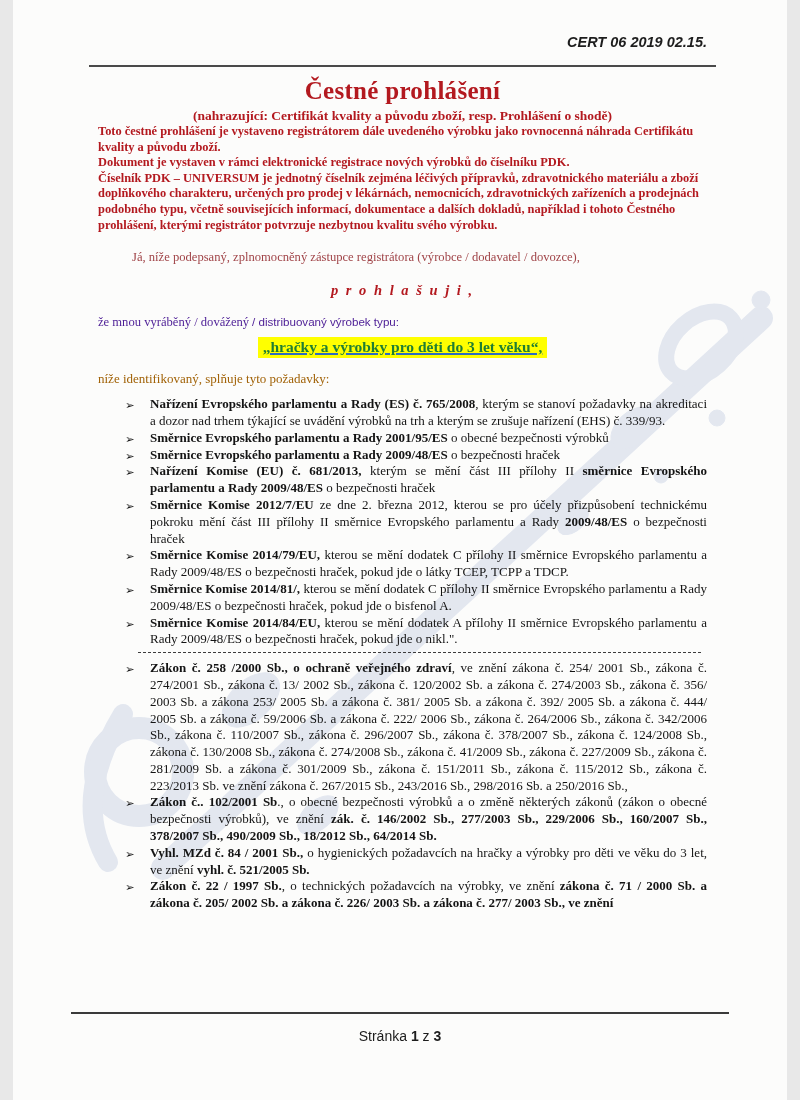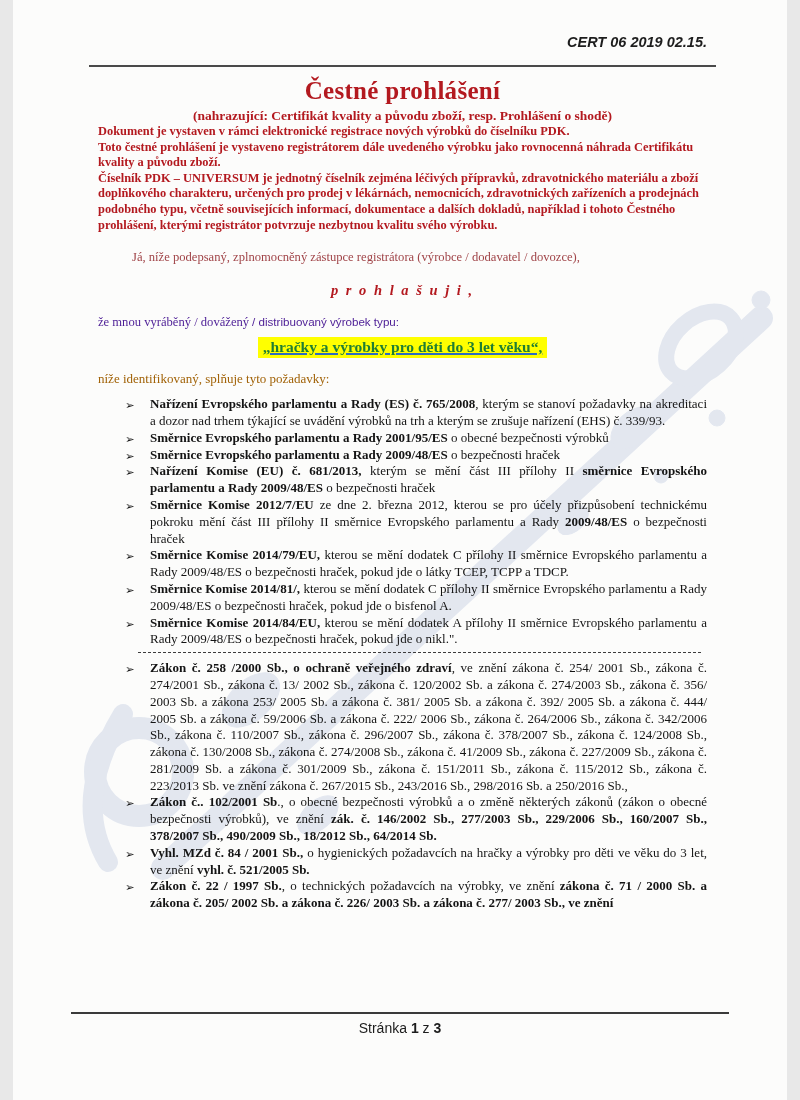--- a/index.html
+++ b/index.html
@@ -29,21 +29,21 @@
     padding:1px 5px 2px;text-decoration:underline;text-decoration-color:#2e6bc0;text-decoration-thickness:1.5px;
   }
   .req-intro{margin:13px 0 9px;font-size:13px;color:#a16207;}
   ul.req{list-style:none;margin:7px 0 0;padding:0 0 0 27px;}
   ul.req li{position:relative;padding-left:25px;font-size:13px;line-height:16.8px;text-align:justify;color:#141414;}
   ul.req .marker{position:absolute;left:0;top:1px;font-size:11.5px;font-family:"DejaVu Sans",sans-serif;color:#141414;}
   .seg-b{font-weight:bold;}
   .dashes{height:0;border-top:1.6px dashed #3c3c3c;margin:4px 6px 4px 40px;}
   .footer-rule{position:absolute;left:58px;right:58px;bottom:86px;border-top:2.5px solid #3a3a3a;z-index:1;}
   .footer{
-    position:absolute;left:0;right:0;bottom:64px;text-align:center;z-index:1;
+    position:absolute;left:0;right:0;bottom:56px;text-align:center;z-index:1;
     font-family:"Liberation Sans",sans-serif;font-size:14px;color:#1d1d1d;margin-top:24px;
   }
 </style>
 </head>
 <body>
 
 <div class="page">
 
   <svg class="watermark" width="800" height="1100" viewBox="0 0 800 1100" aria-hidden="true">
     <g fill="#d4dbe9" stroke="#d4dbe9" opacity="0.62">
@@ -64,22 +64,22 @@
   <div class="content">
 
     <div class="doc-code">CERT 06 2019 02.15.</div>
 
     <hr class="top-rule">
 
     <h1 class="title">Čestné prohlášení</h1>
     <div class="subtitle">(nahrazující: Certifikát kvality a původu zboží, resp. Prohlášení o shodě)</div>
 
     <div class="preamble">
+      <p>Toto čestné prohlášení je vystaveno registrátorem dále uvedeného výrobku jako rovnocenná náhrada Certifikátu kvality a původu zboží.</p>
       <p>Dokument je vystaven v rámci elektronické registrace nových výrobků do číselníku PDK.</p>
-      <p>Toto čestné prohlášení je vystaveno registrátorem dále uvedeného výrobku jako rovnocenná náhrada Certifikátu kvality a původu zboží.</p>
       <p>Číselník PDK – UNIVERSUM je jednotný číselník zejména léčivých přípravků, zdravotnického materiálu a zboží doplňkového charakteru, určených pro prodej v lékárnách, nemocnicích, zdravotnických zařízeních a prodejnách podobného typu, včetně souvisejících informací, dokumentace a dalších dokladů, například i tohoto Čestného prohlášení, kterými registrátor potvrzuje nezbytnou kvalitu svého výrobku.</p>
     </div>
 
     <p class="intro">Já, níže podepsaný, zplnomocněný zástupce registrátora (výrobce / dodavatel / dovozce),</p>
 
     <p class="verb">p r o h l a š u j i ,</p>
 
     <p class="product-line"><span class="f-serif">že mnou vyráběný / dovážený</span><span class="f-sans">/ distribuovaný výrobek typu:</span></p>
 
     <div class="highlight-row">

